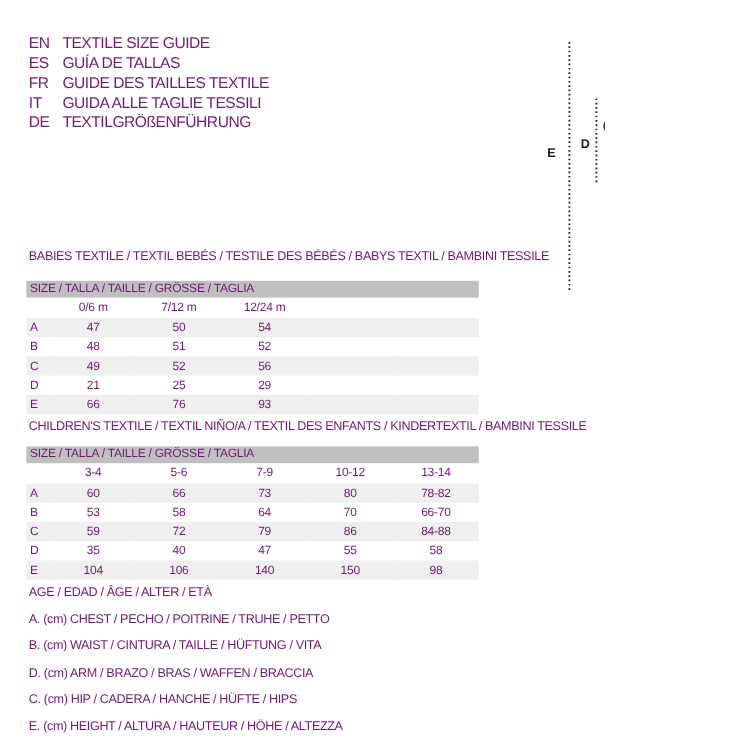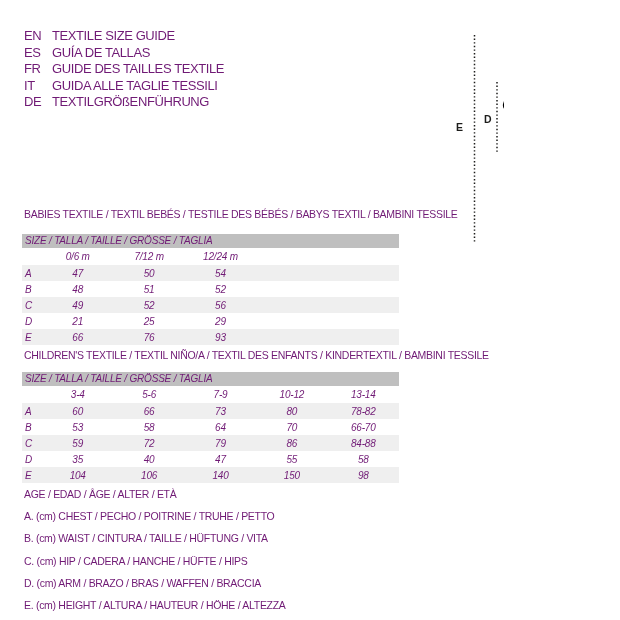--- a/index.html
+++ b/index.html
@@ -9,21 +9,21 @@
   }
   
   .lang-list{position:absolute;left:24px;top:28px;font-size:13px;line-height:16.6px;
     font-weight:500;letter-spacing:-0.4px;}
   .lang-row{white-space:nowrap;}
   .lang-code{display:inline-block;width:28px;}
   
   .section-title{position:absolute;left:24px;font-size:10.5px;letter-spacing:-0.3px;
     font-weight:500;white-space:nowrap;text-align:right;}
   
-  .size-block{position:absolute;left:22px;width:377px;font-style:italic;}
+  .size-block{position:absolute;left:22px;width:377px;}
   .size-bar{height:14px;line-height:14px;background:#bfbfbf;font-size:10px;
     letter-spacing:-0.2px;padding-left:3px;box-sizing:border-box;font-weight:500;}
   table.size-table{border-collapse:collapse;table-layout:fixed;width:377px;
     font-size:10px;letter-spacing:-0.2px;}
   table.size-table td{height:16px;padding:0;text-align:center;}
   table.size-table td.lbl{text-align:left;padding-left:3px;}
   table.size-table tr.colhead td{height:17px;}
   table.size-table tr.stripe td{background:#efefef;}
   
   .legend{position:absolute;left:24px;top:483px;font-size:10.5px;line-height:22.2px;
@@ -209,18 +209,18 @@
             <td>98</td>
           </tr>
         </tbody>
     </table>
   </div>
 
   <div class="legend">
     <div>AGE / EDAD / ÂGE / ALTER / ETÀ</div>
     <div>A. (cm) CHEST / PECHO / POITRINE / TRUHE / PETTO</div>
     <div>B. (cm) WAIST / CINTURA / TAILLE / HÜFTUNG / VITA</div>
+    <div>D. (cm) ARM / BRAZO / BRAS / WAFFEN / BRACCIA</div>
     <div>C. (cm) HIP / CADERA / HANCHE / HÜFTE / HIPS</div>
-    <div>D. (cm) ARM / BRAZO / BRAS / WAFFEN / BRACCIA</div>
     <div>E. (cm) HEIGHT / ALTURA / HAUTEUR / HÖHE / ALTEZZA</div>
   </div>
 
 </div>
 
 </body></html>

